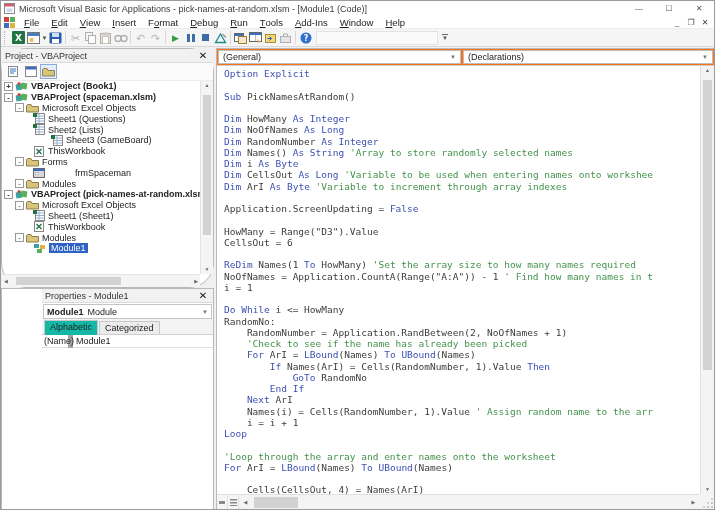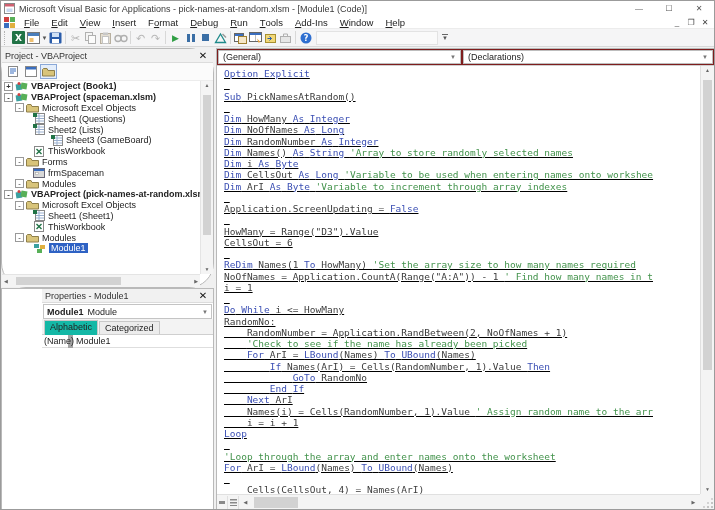--- a/index.html
+++ b/index.html
@@ -58,25 +58,25 @@
   .combo-arrow{margin-left:auto;font-size:6px;color:#777;}
   .tabs{height:16px;display:flex;align-items:flex-end;background:#f3f3f3;padding-left:2px;border-bottom:1px solid #cfcfcf;}
   .tab{font-size:9px;color:#222;padding:1px 5px 1px 5px;border:1px solid #c8c8c8;border-bottom:none;background:#ececec;margin-right:1px;height:13px;}
   .tab.active{background:#14b8a6;height:15px;position:relative;top:1px;}
   .prop-grid{background:#fff;}
   .prow{height:13px;display:flex;border-bottom:1px solid #dedede;font-size:9px;align-items:center;}
   .pname{width:31px;border-right:5px solid #a3a3a3;height:13px;display:flex;align-items:center;padding-left:2px;color:#222;}
   .pval{padding-left:3px;color:#222;}
   
   #code-window{position:absolute;left:215px;top:47px;right:0;bottom:0;background:#fff;border-left:1px solid #b9b9b9;border-top:1px solid #b9b9b9;}
-  .combo-row{height:17px;background:#7f1d1d;display:flex;border-bottom:1px solid #cfcfcf;padding-top:1px;}
+  .combo-row{height:17px;background:#f97316;display:flex;border-bottom:1px solid #cfcfcf;padding-top:1px;}
   .ccombo{height:14px;background:#fff;border:1px solid #bdbdbd;font-size:9px;color:#222;display:flex;align-items:center;padding:0 4px;}
   #combo-general{width:243px;margin-left:1px;}
   #combo-declarations{flex:1;margin:0 1px 0 2px;}
-  .code-pane{position:absolute;left:0;top:17px;right:14px;bottom:15px;overflow:hidden;background:#fff;text-decoration:underline;}
+  .code-pane{position:absolute;left:0;top:17px;right:14px;bottom:15px;overflow:hidden;background:#fff;}
   #code-pre{margin:0;padding:2px 0 0 7px;font-family:"DejaVu Sans Mono","Liberation Mono",monospace;font-size:9.5px;line-height:11.25px;color:var(--txt);}
   #code-pre div{height:11.25px;white-space:pre;}
   .kw{color:var(--kw);} .cm{color:var(--cm);}
   #code-vsb{right:0;top:17px;bottom:15px;width:14px;border-left:1px solid #e0e0e0;}
   #code-hsb{left:0;right:14px;bottom:0;height:15px;border-top:1px solid #e0e0e0;display:flex;align-items:center;}
   .view-btn{width:11px;height:13px;border-right:1px solid #e0e0e0;display:flex;align-items:center;justify-content:center;flex:none;}
   .hs-arr{width:13px;height:13px;color:#666;display:flex;align-items:center;justify-content:center;flex:none;}
   .hs-track{position:relative;flex:1;height:13px;}
   .corner{position:absolute;right:0;bottom:0;width:14px;height:15px;background:#f4f4f4;display:flex;align-items:flex-end;justify-content:flex-end;}
   .tri{font-size:5px;line-height:5px;}
@@ -358,21 +358,21 @@
         </div>
         <div class="trow" style="padding-left: 13px;">
           <span class="toggle">-</span>
           <span class="ticon">
             <svg width="13" height="10">
               <path d="M0.5 2.5 L0.5 9 L12.5 9 L12.5 3.5 L6 3.5 L5 1.5 L1.5 1.5 Z" fill="#d8c47a" stroke="#8f7f4a"></path>
             </svg>
           </span>
           <span class="tlabel">Forms</span>
         </div>
-        <div class="trow" style="padding-left: 31px;">
+        <div class="trow" style="padding-left: 31px; gap: 27px;">
           <span class="ticon">
             <svg width="12" height="10">
               <rect x="0.5" y="0.5" width="11" height="9" fill="#d8d8d8" stroke="#667"></rect>
               <rect x="1" y="1" width="10" height="2" fill="#3a6ebf"></rect>
               <rect x="2.5" y="4.5" width="3" height="2" fill="#fff" stroke="#999" stroke-width="0.5"></rect>
             </svg>
           </span>
           <span class="tlabel">frmSpaceman</span>
         </div>
         <div class="trow" style="padding-left: 13px;">

